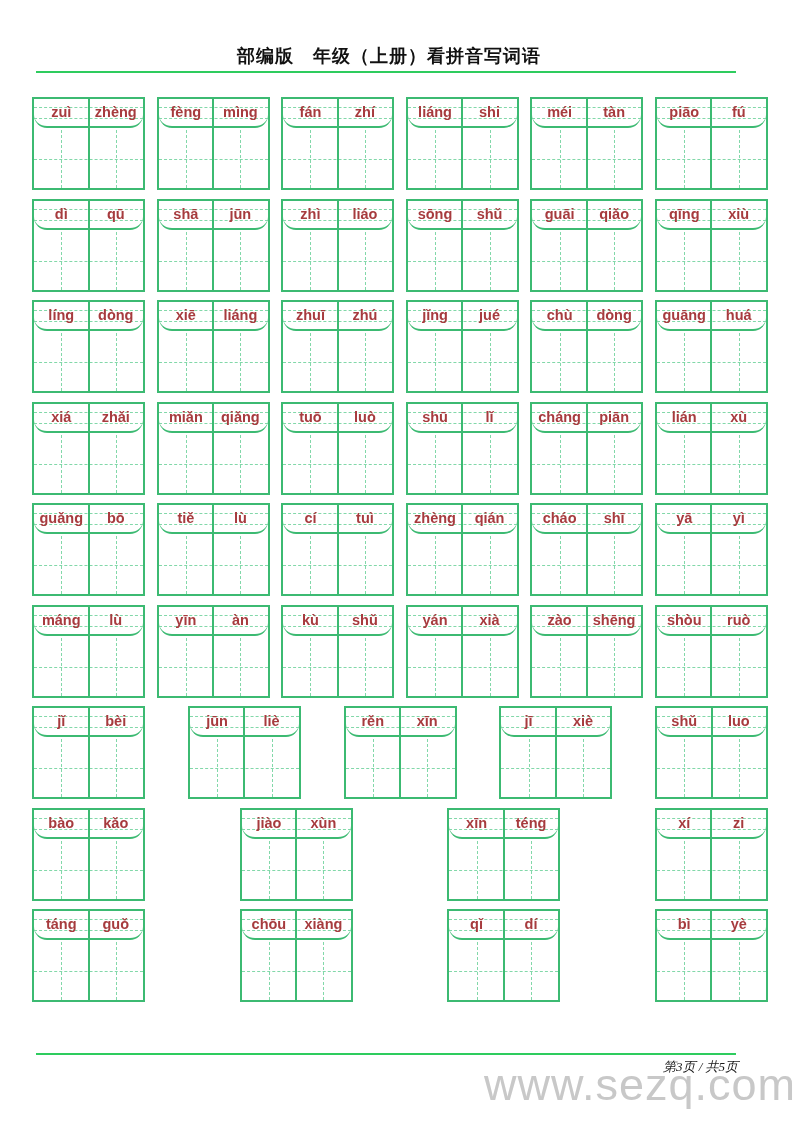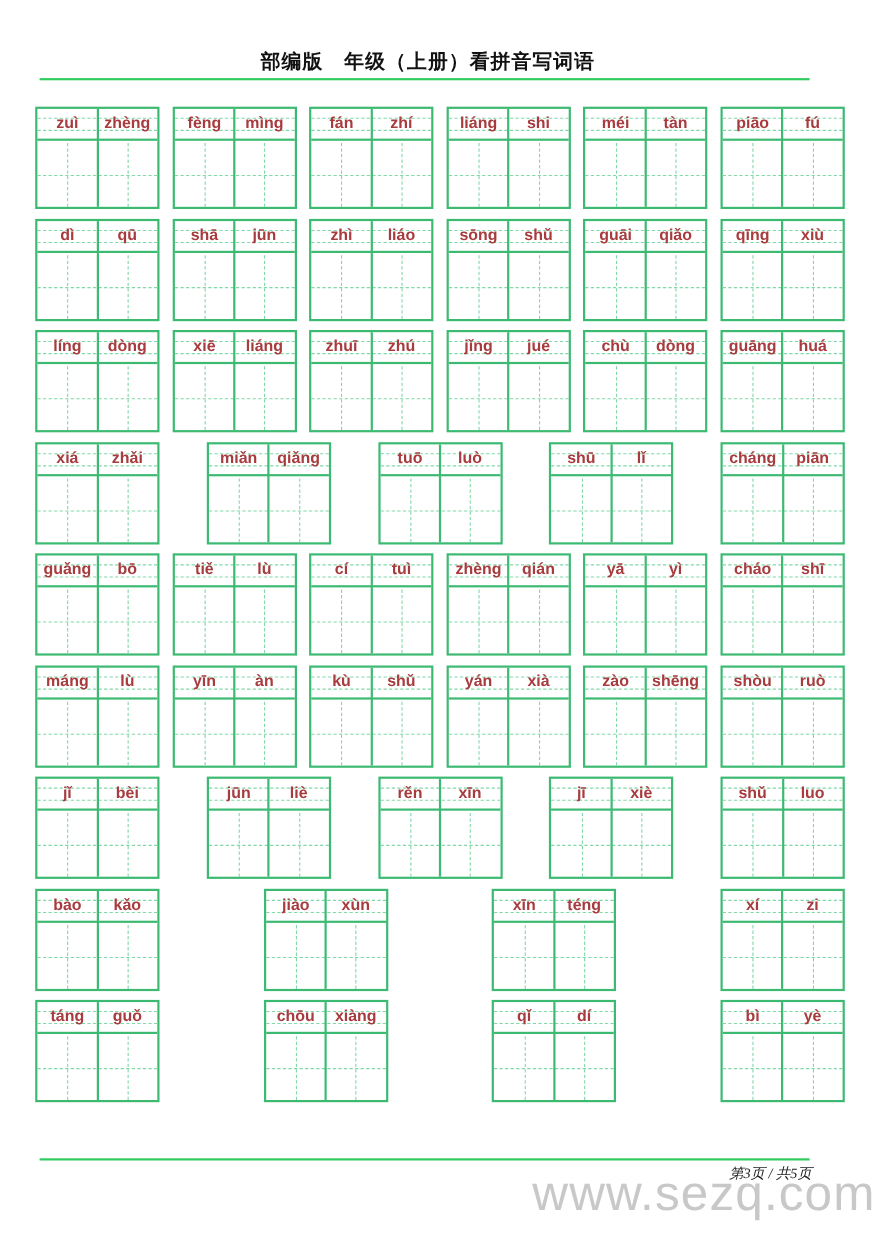--- a/index.html
+++ b/index.html
@@ -30,21 +30,21 @@
   .group {
     position:relative; width:113px; height:93px; box-sizing:border-box;
     border:2px solid var(--border-green); background:#fff;
   }
   .vline {
     position:absolute; top:0; bottom:0; left:50%; width:2px; margin-left:-1px;
     background:var(--border-green); z-index:3; display:block;
   }
   .strip {
     position:relative; height:27px; border-bottom:2px solid var(--border-green);
-    display:flex; z-index:1;
+    display:flex; z-index:1;border-radius:13px;
   }
   .dh {
     position:absolute; left:0; right:0; height:0;
     border-top:1.5px dashed var(--dash-green); z-index:1; display:block;
   }
   .pcell {
     flex:1; display:flex; align-items:center; justify-content:center;
     position:relative; z-index:2; overflow:hidden;
   }
   .ptext {
@@ -546,20 +546,40 @@
         </div>
         <div class="boxes">
           <i class="dv" style="left:25%"></i>
           <i class="dv" style="left:75%"></i>
           <i class="dhb"></i>
           <div class="wbox"></div>
           <div class="wbox"></div>
         </div>
         <i class="vline"></i>
       </div>
+      <div class="group">
+        <div class="strip">
+          <i class="dh" style="top:8px"></i>
+          <i class="dh" style="top:19px"></i>
+          <div class="pcell">
+            <span class="ptext">lián</span>
+          </div>
+          <div class="pcell">
+            <span class="ptext">xù</span>
+          </div>
+        </div>
+        <div class="boxes">
+          <i class="dv" style="left:25%"></i>
+          <i class="dv" style="left:75%"></i>
+          <i class="dhb"></i>
+          <div class="wbox"></div>
+          <div class="wbox"></div>
+        </div>
+        <i class="vline"></i>
+      </div>
     </div>
     <div class="grid-row">
       <div class="group">
         <div class="strip">
           <i class="dh" style="top:8px"></i>
           <i class="dh" style="top:19px"></i>
           <div class="pcell">
             <span class="ptext">guǎng</span>
           </div>
           <div class="pcell">
@@ -633,44 +653,44 @@
           <div class="wbox"></div>
           <div class="wbox"></div>
         </div>
         <i class="vline"></i>
       </div>
       <div class="group">
         <div class="strip">
           <i class="dh" style="top:8px"></i>
           <i class="dh" style="top:19px"></i>
           <div class="pcell">
+            <span class="ptext">cháo</span>
+          </div>
+          <div class="pcell">
+            <span class="ptext">shī</span>
+          </div>
+        </div>
+        <div class="boxes">
+          <i class="dv" style="left:25%"></i>
+          <i class="dv" style="left:75%"></i>
+          <i class="dhb"></i>
+          <div class="wbox"></div>
+          <div class="wbox"></div>
+        </div>
+        <i class="vline"></i>
+      </div>
+      <div class="group">
+        <div class="strip">
+          <i class="dh" style="top:8px"></i>
+          <i class="dh" style="top:19px"></i>
+          <div class="pcell">
             <span class="ptext">yā</span>
           </div>
           <div class="pcell">
             <span class="ptext">yì</span>
-          </div>
-        </div>
-        <div class="boxes">
-          <i class="dv" style="left:25%"></i>
-          <i class="dv" style="left:75%"></i>
-          <i class="dhb"></i>
-          <div class="wbox"></div>
-          <div class="wbox"></div>
-        </div>
-        <i class="vline"></i>
-      </div>
-      <div class="group">
-        <div class="strip">
-          <i class="dh" style="top:8px"></i>
-          <i class="dh" style="top:19px"></i>
-          <div class="pcell">
-            <span class="ptext">cháo</span>
-          </div>
-          <div class="pcell">
-            <span class="ptext">shī</span>
           </div>
         </div>
         <div class="boxes">
           <i class="dv" style="left:25%"></i>
           <i class="dv" style="left:75%"></i>
           <i class="dhb"></i>
           <div class="wbox"></div>
           <div class="wbox"></div>
         </div>
         <i class="vline"></i>

